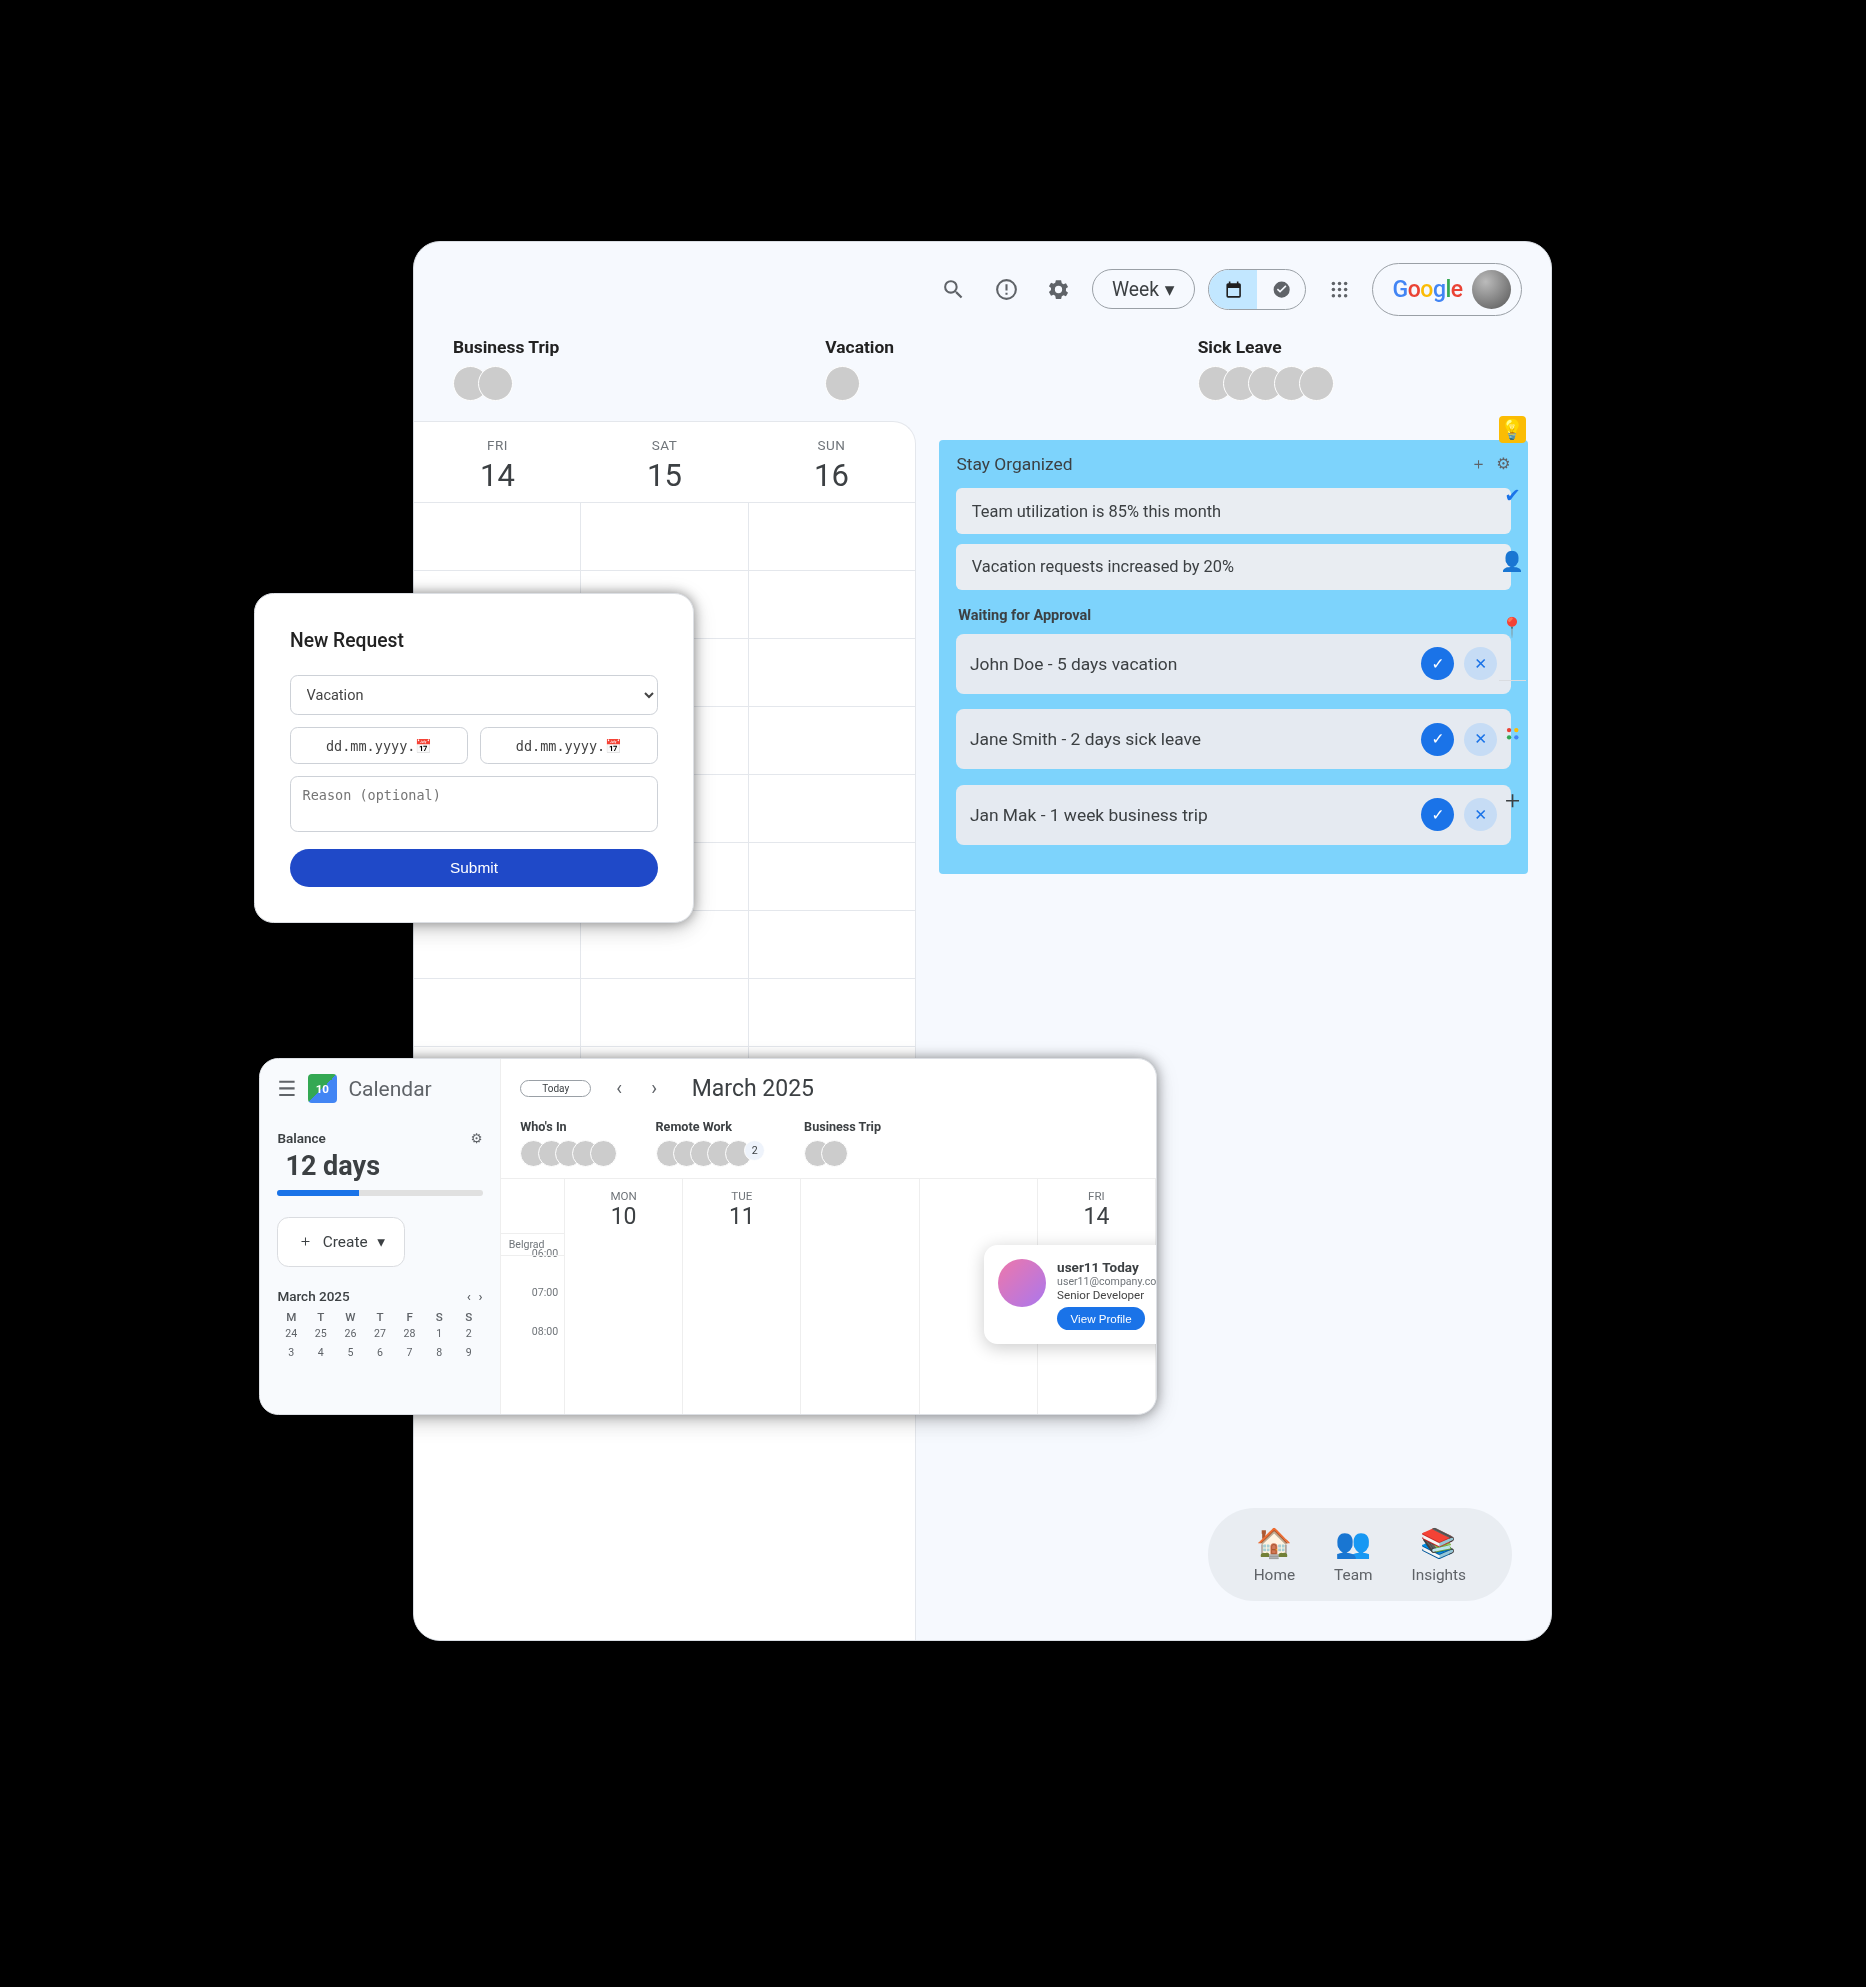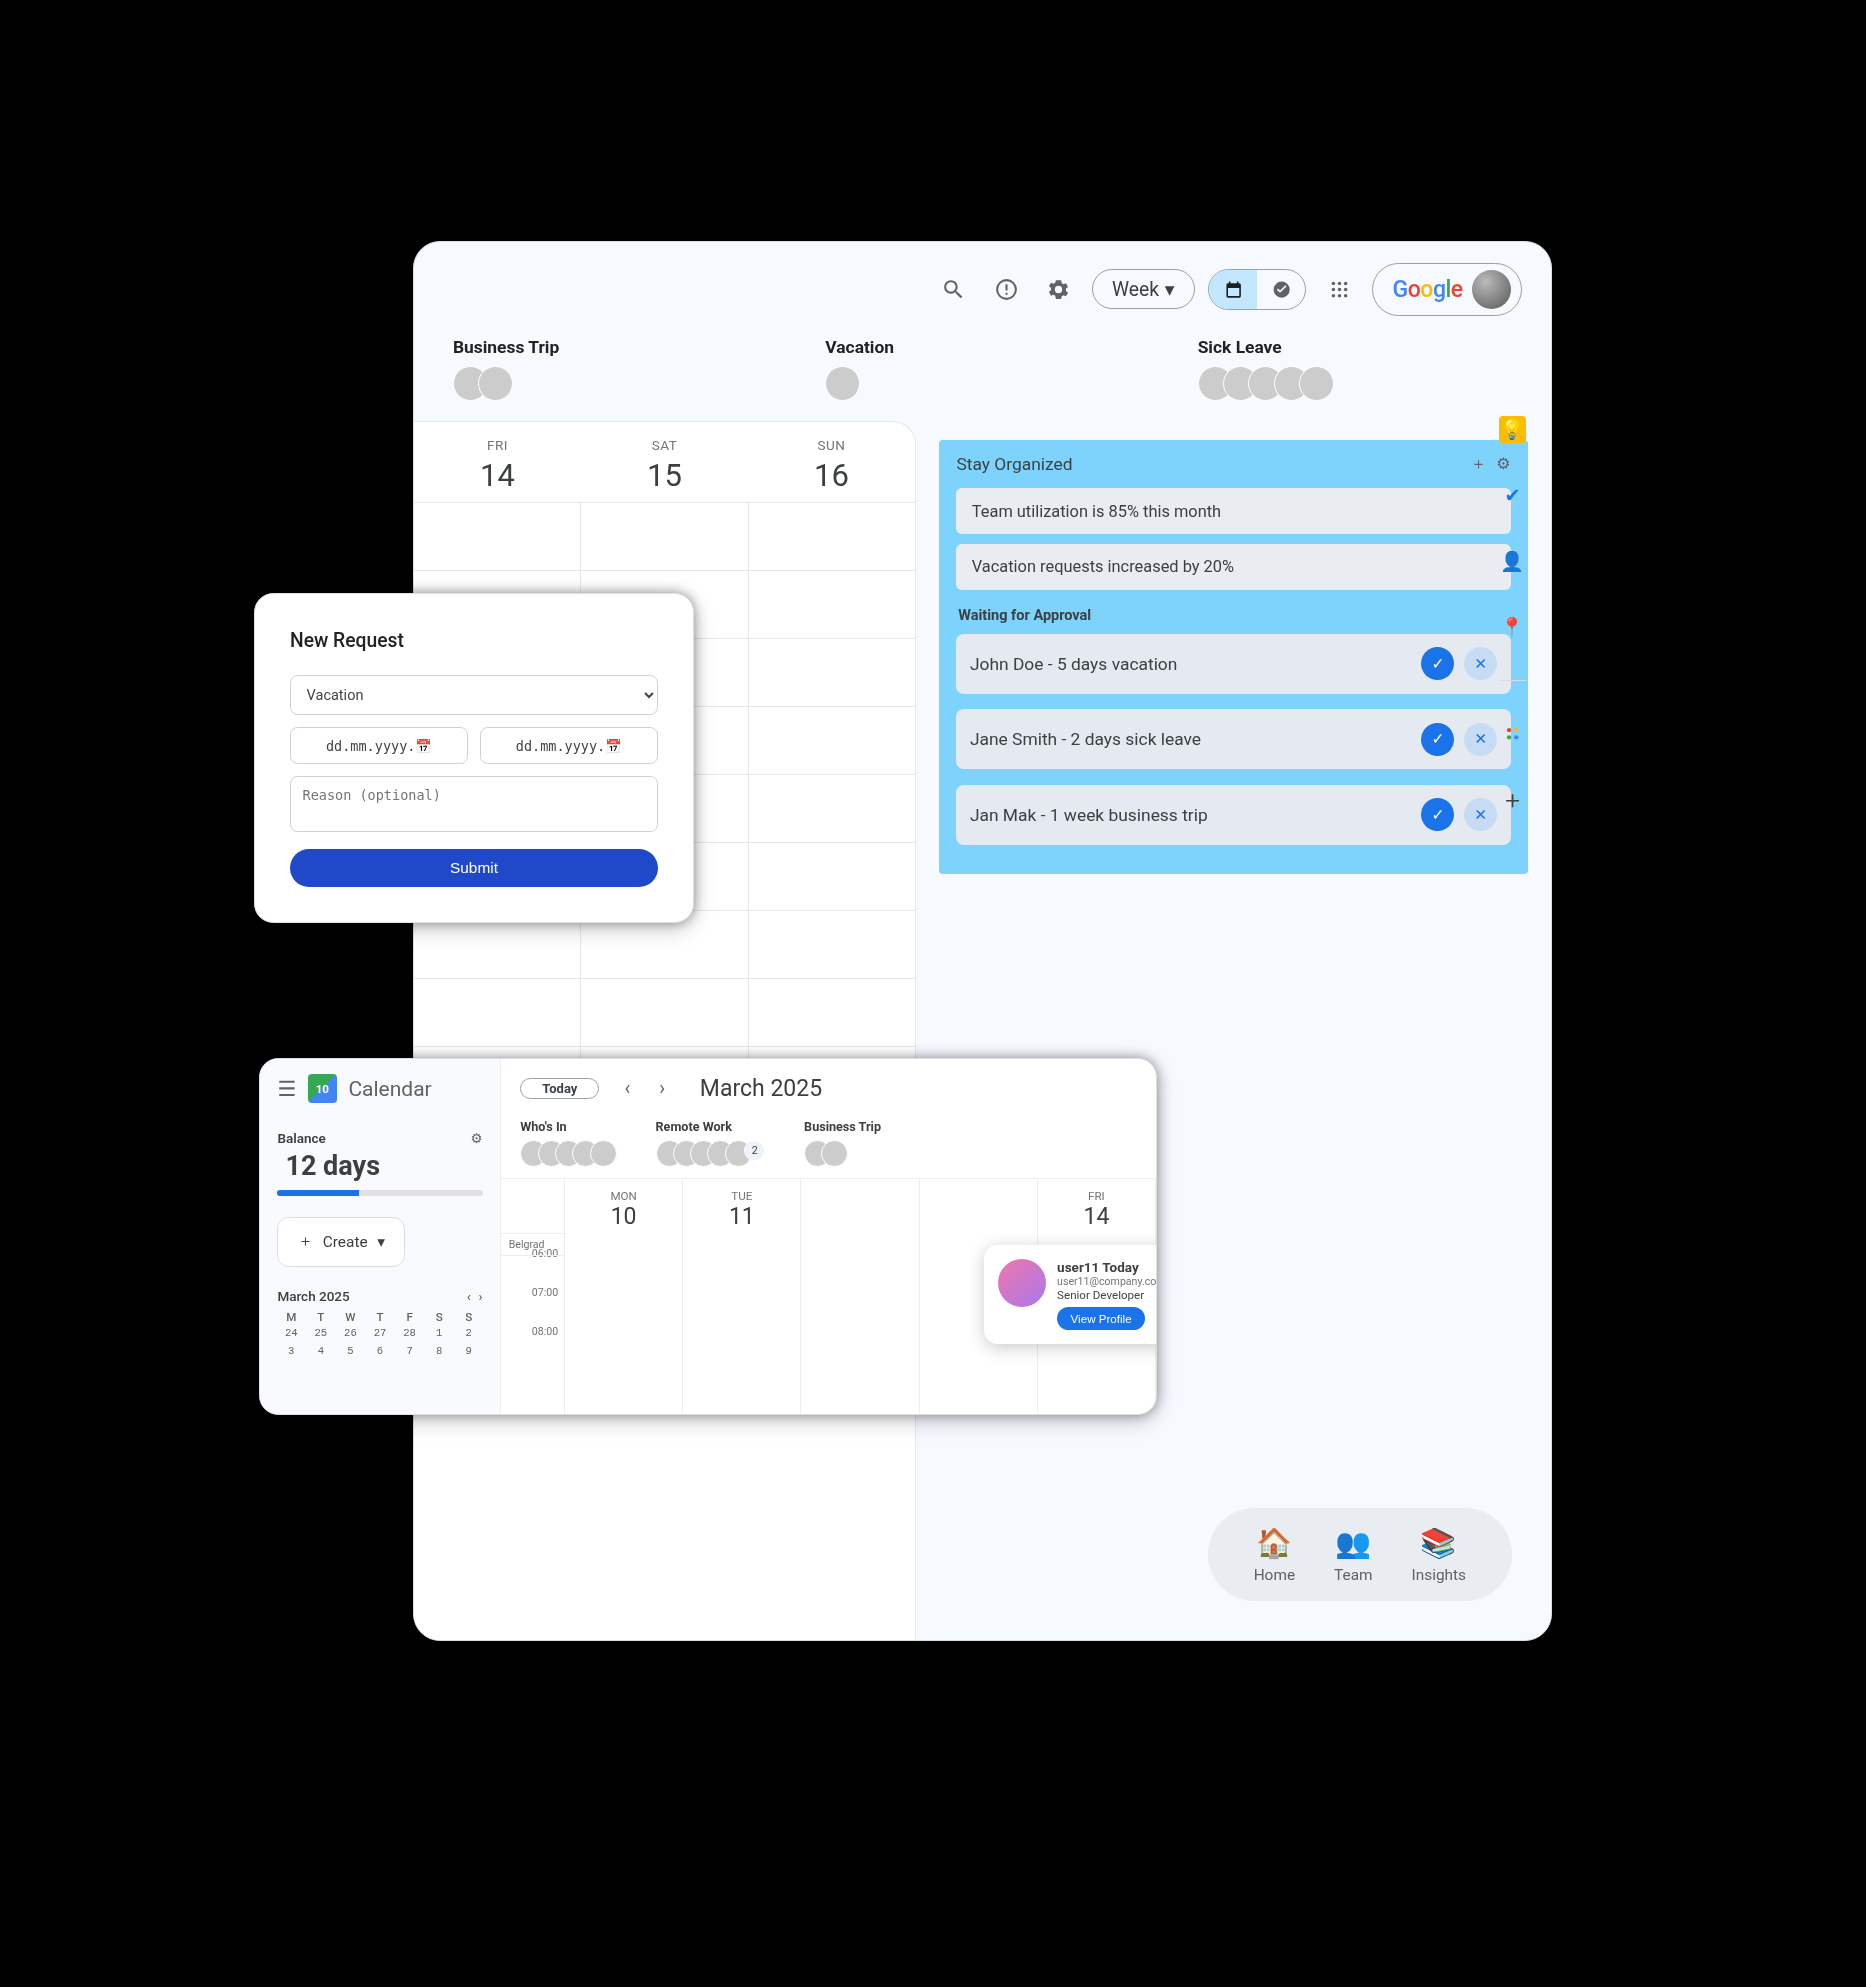--- a/index.html
+++ b/index.html
@@ -265,30 +265,30 @@
     border:1px solid #dadce0; border-radius: 11.6px;
     padding: 13.5px 19.3px; font-size:15.4px; cursor:pointer;
     background:#fff;
   }
   .mini-month { margin-top: 21px; font-size: 11.6px;}
   .mm-header { display:flex; justify-content:space-between; align-items:center; font-size:13.5px; font-weight:500;}
   .mm-nav { display:flex; gap:7.7px; color:#5f6368; }
   .mm-nav span { cursor:pointer; }
   .mm-grid { display:grid; grid-template-columns:repeat(7,1fr); gap:1.9px; margin-top:5.8px; text-align:center; color:#5f6368;}
   .mm-grid .dow { font-weight:500; }
-  .mm-grid .d { padding:1.9px 0; font-size:10.6px;font-family:Liberation Mono, monospace; }
+  .mm-grid .d { padding:1.9px 0; font-size:10.6px; }
 
   .cal-right { flex:1; display:flex; flex-direction:column; }
   .cal-right-top {
     display:flex; align-items:center; gap:13.5px;
     padding: 15.4px 19.3px;
   }
   .today-btn {
     border:1px solid #9aa0a6; border-radius:965px;
-    padding:2px 21px; font-size:13px; cursor:pointer;font-weight:bold;
+    padding:2px 21px; font-size:10px; cursor:pointer;
   }
   .nav-arrows { display:flex; gap:5.8px; color:#5f6368; }
   .nav-arrows span { width:29px;height:29px;display:flex;align-items:center;justify-content:center;cursor:pointer;font-size:19.3px;}
   .month-label { font-size:23px; color:#3c4043; margin-left:9.7px; }
 
   .whosin-row { display:flex; padding: 0 19.3px 11.6px 19.3px; gap: 39px; }
   .whosin-col .t { font-size:12.6px; font-weight:700; margin-bottom:5.8px; }
   .whosin-col .avstack .av { width:27px;height:27px; }
   .rw-badge { width:21px;height:21px;border-radius:50%;background:#eef3fb;font-size:10.6px;display:flex;align-items:center;justify-content:center;margin-left:-7.7px;border:1.9px solid #fff;}
 

